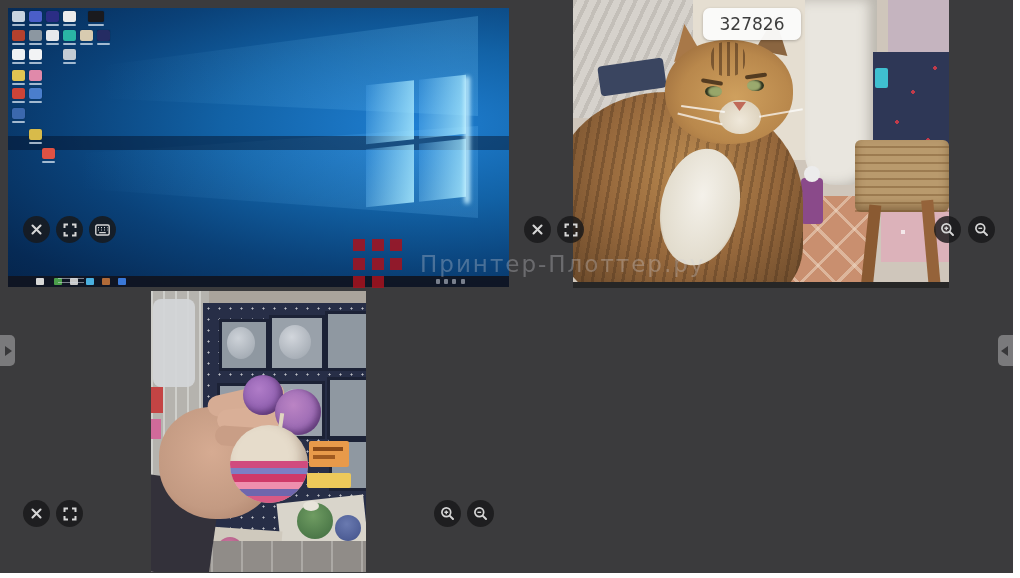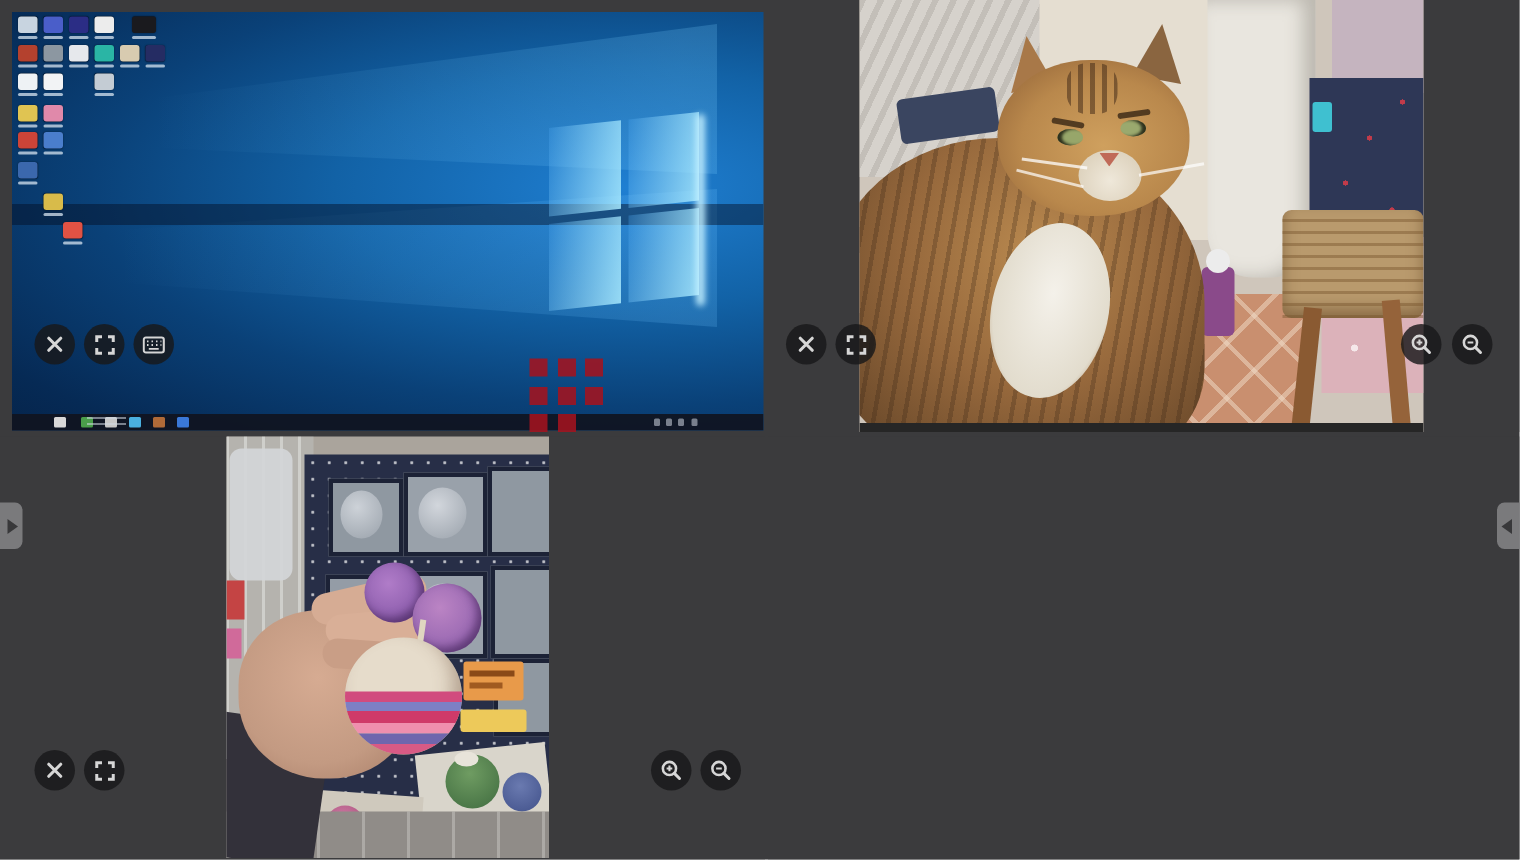--- a/index.html
+++ b/index.html
@@ -181,20 +181,21 @@
       <div class="abs" style="left:174px;top:80px;width:17px;height:11px;background:#9aa96e;border-radius:50%;box-shadow:inset -3px 0 2px rgba(20,20,10,.8);"></div>
       <div class="abs" style="left:128px;top:80px;width:22px;height:4px;background:rgba(55,38,20,.8);transform:rotate(10deg);border-radius:2px;"></div>
       <div class="abs" style="left:172px;top:74px;width:22px;height:4px;background:rgba(55,38,20,.8);transform:rotate(-8deg);border-radius:2px;"></div>
       <div class="abs" style="left:146px;top:100px;width:42px;height:34px;background:radial-gradient(ellipse at 50% 60%, #efe8da 0%, #ddd2bd 75%, transparent 100%);border-radius:50%;"></div>
       <div class="abs" style="left:160px;top:102px;width:13px;height:9px;background:#c06a58;clip-path:polygon(0 0,100% 0,50% 100%);"></div>
       <div class="abs" style="left:108px;top:108px;width:44px;height:2px;background:rgba(255,255,255,.75);transform:rotate(8deg);"></div>
       <div class="abs" style="left:104px;top:118px;width:46px;height:2px;background:rgba(255,255,255,.7);transform:rotate(14deg);"></div>
       <div class="abs" style="left:186px;top:112px;width:44px;height:2px;background:rgba(255,255,255,.7);transform:rotate(-10deg);"></div>
       <div class="abs" style="left:0;top:282px;width:376px;height:6px;background:#262626;"></div>
     </div>
+    <div class="badge">327826</div>
     <div class="btn" style="left:12px;top:216px;">
       <svg width="13" height="13" viewBox="0 0 13 13">
         <path d="M2.5 2.5 L10.5 10.5 M10.5 2.5 L2.5 10.5" stroke-width="2.1" stroke-linecap="round"></path>
       </svg>
     </div>
     <div class="btn" style="left:45px;top:216px;">
       <svg width="14" height="14" viewBox="0 0 14 14">
         <path d="M1.5 5 V1.5 H5 M9 1.5 H12.5 V5 M12.5 9 V12.5 H9 M5 12.5 H1.5 V9" stroke-width="2"></path>
       </svg>
     </div>
@@ -301,20 +302,21 @@
     <div class="wm-logo">
         <div class="wm-sq" style="left: 0px; top: 0px; background: rgb(163, 19, 31);"></div>
         <div class="wm-sq" style="left: 18.5px; top: 0px; background: rgb(163, 19, 31);"></div>
         <div class="wm-sq" style="left: 37px; top: 0px; background: rgb(163, 19, 31);"></div>
         <div class="wm-sq" style="left: 0px; top: 18.5px; background: rgb(163, 19, 31);"></div>
         <div class="wm-sq" style="left: 18.5px; top: 18.5px; background: rgb(163, 19, 31);"></div>
         <div class="wm-sq" style="left: 37px; top: 18.5px; background: rgb(163, 19, 31);"></div>
         <div class="wm-sq" style="left: 0px; top: 37px; background: rgb(163, 19, 31);"></div>
         <div class="wm-sq" style="left: 18.5px; top: 37px; background: rgb(163, 19, 31);"></div>
       </div>
+    <div class="wm-text">Принтер-Плоттер.ру</div>
   </div>
 
   <div class="edge-handle edge-left">
     <div class="tri tri-right"></div>
   </div>
   <div class="edge-handle edge-right">
     <div class="tri tri-left"></div>
   </div>
 
 </div>

